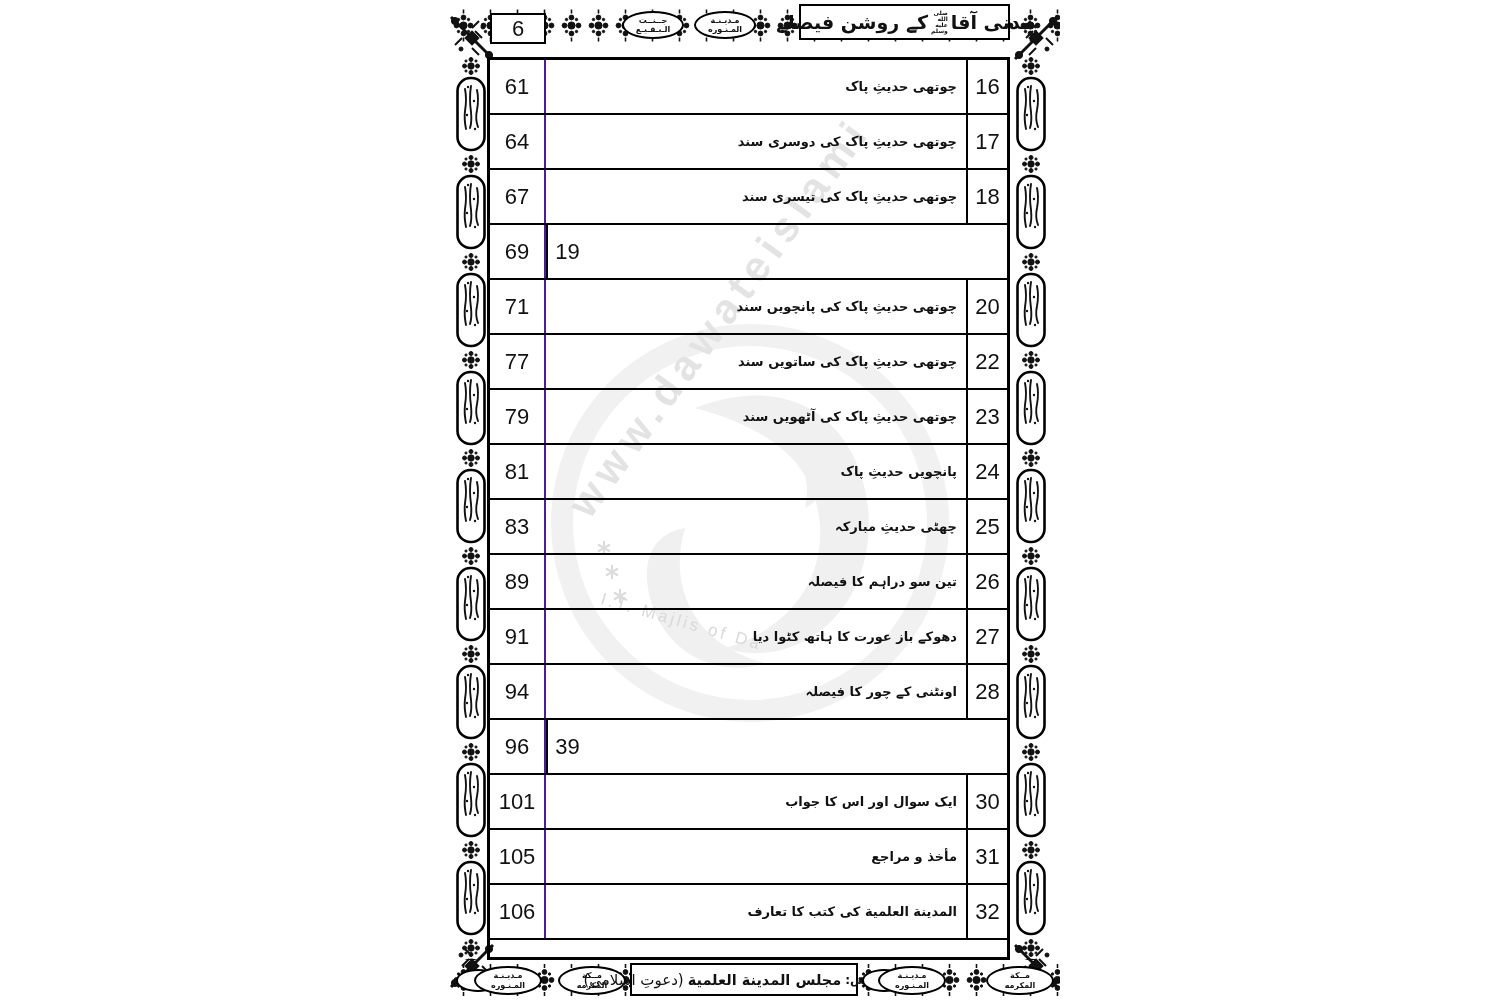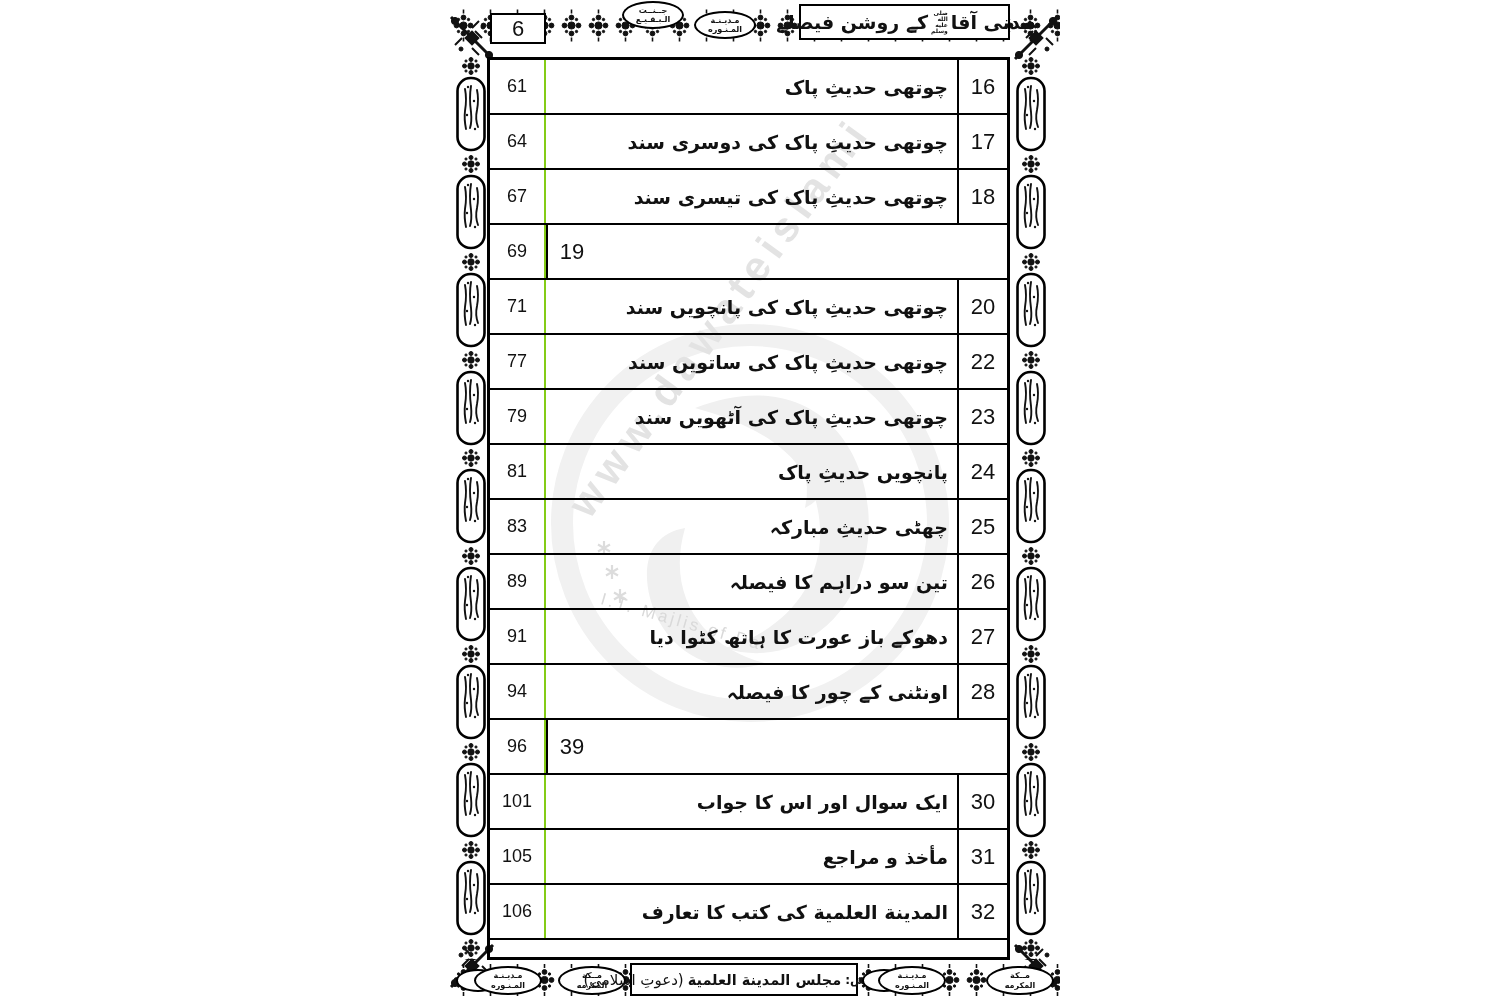--- a/index.html
+++ b/index.html
@@ -20,24 +20,24 @@
         display:flex;flex-direction:column;align-items:center;justify-content:center;
         direction:rtl;font-size:8px;line-height:1.15;font-weight:bold;text-align:center;}
   .oval-back{background:#fff;border:2px solid #000;border-radius:50%;box-sizing:border-box;}
 
   
   .toc{left:487px;top:57px;width:523px;height:903px;border:3px solid #000;box-sizing:border-box;
        display:flex;flex-direction:column;background:transparent;}
   .toc-row{flex:1 1 0;display:flex;border-bottom:2px solid #000;min-height:0;}
   .toc-strip{height:17px;flex:0 0 auto;}
   .cell{display:flex;align-items:center;box-sizing:border-box;}
-  .cell-page{width:56px;justify-content:center;border-right:2px solid #84cc16;font-size:18px;}
+  .cell-page{width:56px;justify-content:center;border-right:2px solid #4c1d95;font-size:22px;}
   .cell-title{flex:1;justify-content:flex-end;padding-right:9px;overflow:hidden;}
-  .cell-title span{direction:rtl;font-size:19px;font-weight:bold;white-space:nowrap;}
-  .cell-serial{width:50px;justify-content:center;border-left:2px solid #000;font-size:22px;}
+  .cell-title span{direction:rtl;font-size:13px;font-weight:bold;white-space:nowrap;}
+  .cell-serial{width:41px;justify-content:center;border-left:2px solid #000;font-size:22px;}
 
   
   .presenter-box{left:630px;top:963px;width:228px;height:33px;display:flex;align-items:center;justify-content:center;
                  direction:rtl;white-space:nowrap;gap:4px;}
   .presenter-box .lbl{font-size:12px;font-weight:bold;}
   .presenter-box .nm{font-size:14.5px;font-weight:bold;}
   .presenter-box .sfx{font-size:15px;}
 
   
   .wm-diag{left:578px;top:488px;transform:rotate(-54deg);transform-origin:0 50%;
@@ -329,21 +329,21 @@
       <div class="cell cell-title">
           <span>المدینة العلمیة کی کتب کا تعارف</span>
         </div>
       <div class="cell cell-serial num">32</div>
     </div>
     <div class="toc-strip"></div>
   </div>
 
   <div class="abs box page-num-box num">6</div>
 
-  <div class="abs oval" style="left:622px;top:1px;width:62px;height:28px;text-align:right;">
+  <div class="abs oval" style="left:622px;top:11px;width:62px;height:28px;text-align:right;">
     <span>جــنــت</span>
     <span>الـبـقـيـع</span>
   </div>
   <div class="abs oval" style="left:694px;top:11px;width:62px;height:28px;">
     <span>مـديـنـة</span>
     <span>المـنـوره</span>
   </div>
 
   <div class="abs box title-box">
     <span>مدنی آقا</span>

